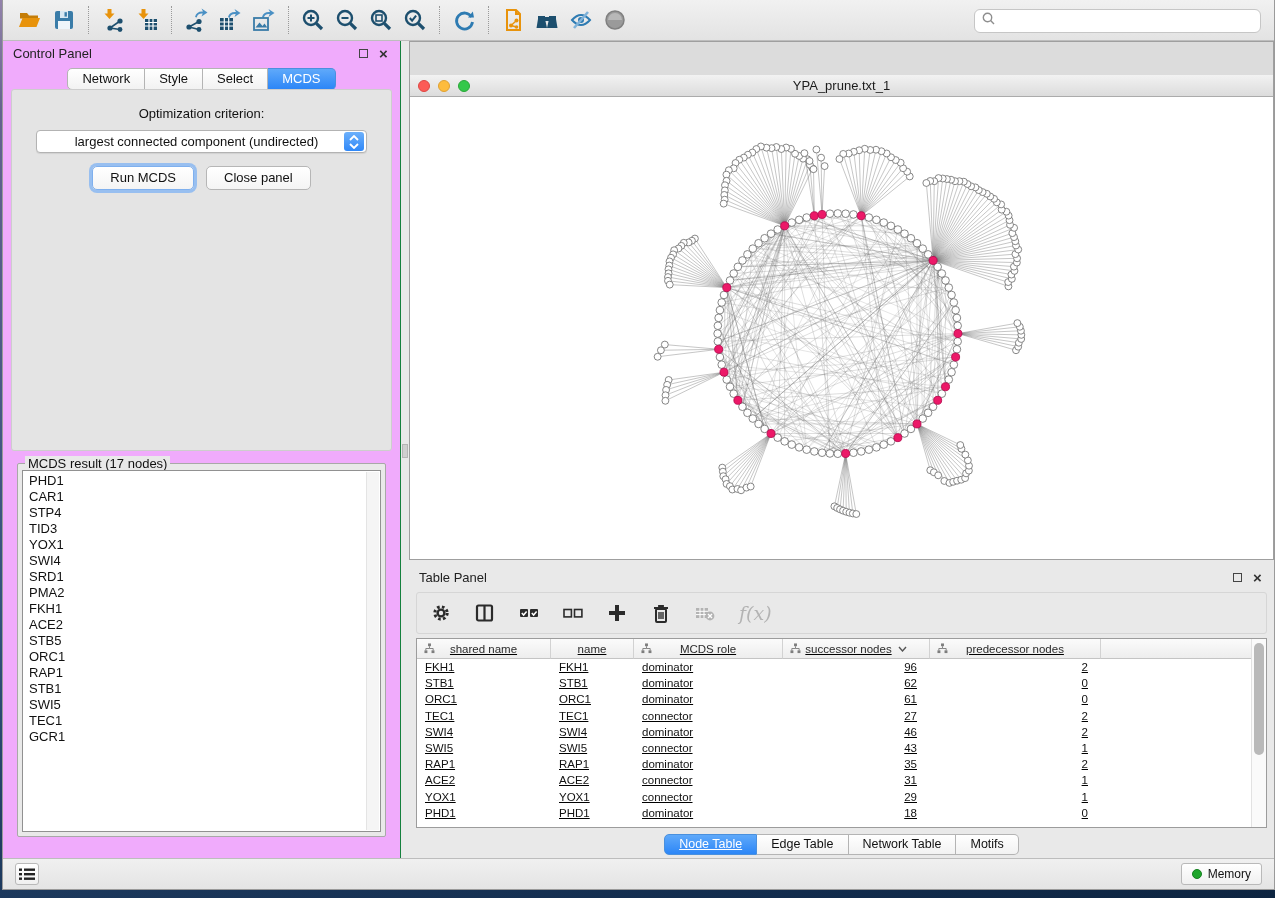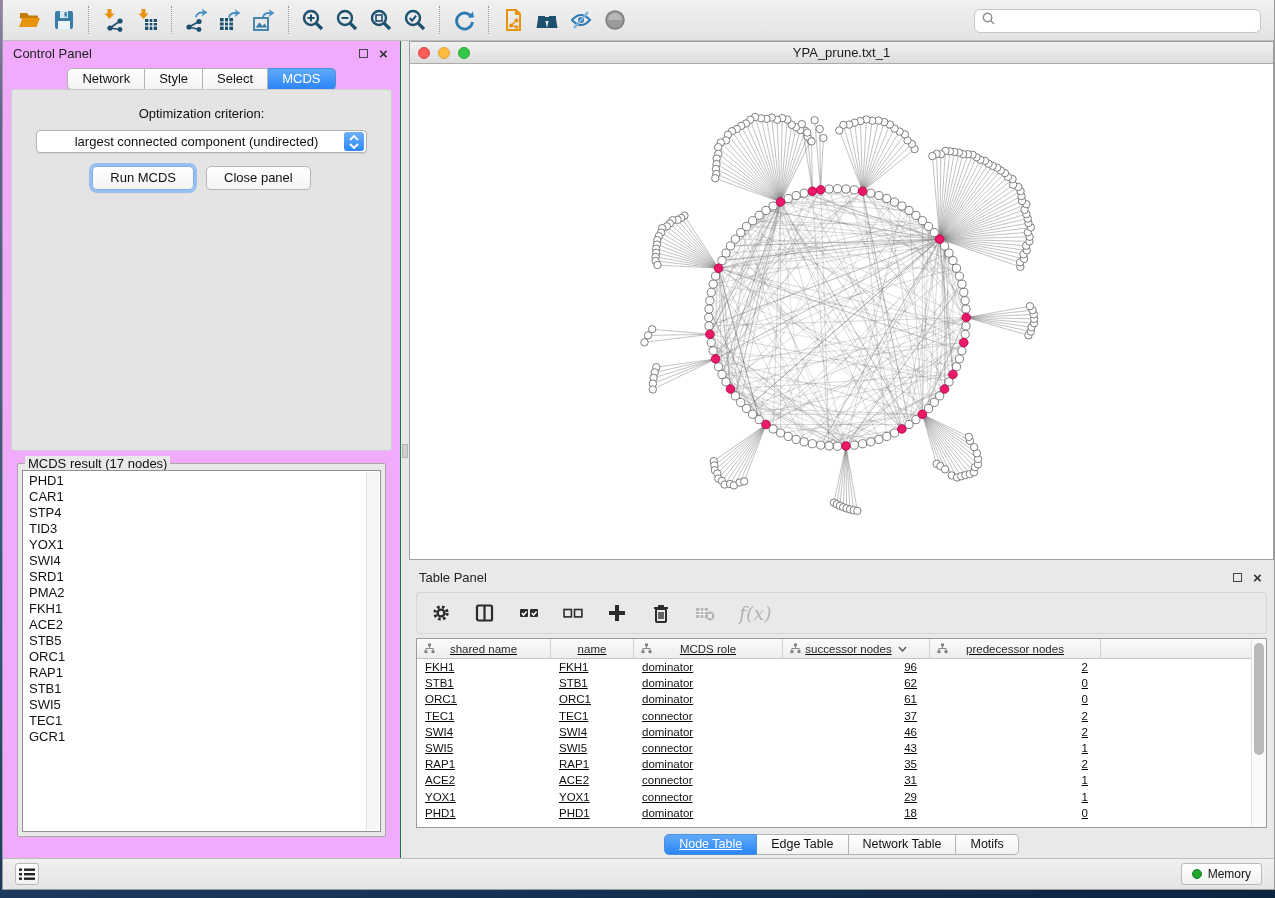--- a/index.html
+++ b/index.html
@@ -71,21 +71,21 @@
   .mcds-list .items { padding:2px 0 0 6px; font-size:13px; line-height:16px; color:#111; }
   .list-track { position:absolute; top:1px; bottom:1px; right:1px; width:13px; background:#f5f5f5; border-left:1px solid #e4e4e4; }
   
   .vsplit { width:8px; flex:0 0 8px; background:#e9e9e9; position:relative; }
   .vsplit .grip { position:absolute; top:403px; left:1px; width:6px; height:14px; background:#cfcfcf; border:1px solid #b5b5b5; }
   
   .rightcol { flex:1; display:flex; flex-direction:column; min-width:0; background:#dcdcdc; }
   .netwin { height:519px; flex:0 0 519px; display:flex; flex-direction:column; border:1px solid #9f9f9f; }
   .net-titlebar {
     height:22px; flex:0 0 22px; background:linear-gradient(#f2f2f2,#dcdcdc);
-    border-bottom:1px solid #ababab; display:flex; align-items:center; padding:0 8px; position:relative;
+    border-bottom:1px solid #ababab; display:flex; align-items:center; padding:0 8px; position:relative;margin-top:33px;
   }
   .tl { width:12px; height:12px; border-radius:50%; margin-right:8px; }
   .tl.red   { background:#fc5b57; border:1px solid #dd4743; }
   .tl.yellow{ background:#fdbc3e; border:1px solid #dfa133; }
   .tl.green { background:#34c84a; border:1px solid #2aa738; }
   .net-title { position:absolute; left:0; right:0; text-align:center; font-size:13px; color:#1c1c1c; }
   .netview { flex:1; background:#fff; position:relative; }
   .netview svg { position:absolute; inset:0; }
   .hsplit { height:5px; flex:0 0 5px; background:#e9e9e9; }
   
@@ -1172,21 +1172,21 @@
                   <div class="td">ORC1</div>
                   <div class="td">dominator</div>
                   <div class="td num">61</div>
                   <div class="td num">0</div>
                   <div></div>
                 </div>
                 <div class="trow">
                   <div class="td">TEC1</div>
                   <div class="td">TEC1</div>
                   <div class="td">connector</div>
-                  <div class="td num">37</div>
+                  <div class="td num">27</div>
                   <div class="td num">2</div>
                   <div></div>
                 </div>
                 <div class="trow">
                   <div class="td">SWI4</div>
                   <div class="td">SWI4</div>
                   <div class="td">dominator</div>
                   <div class="td num">46</div>
                   <div class="td num">2</div>
                   <div></div>

